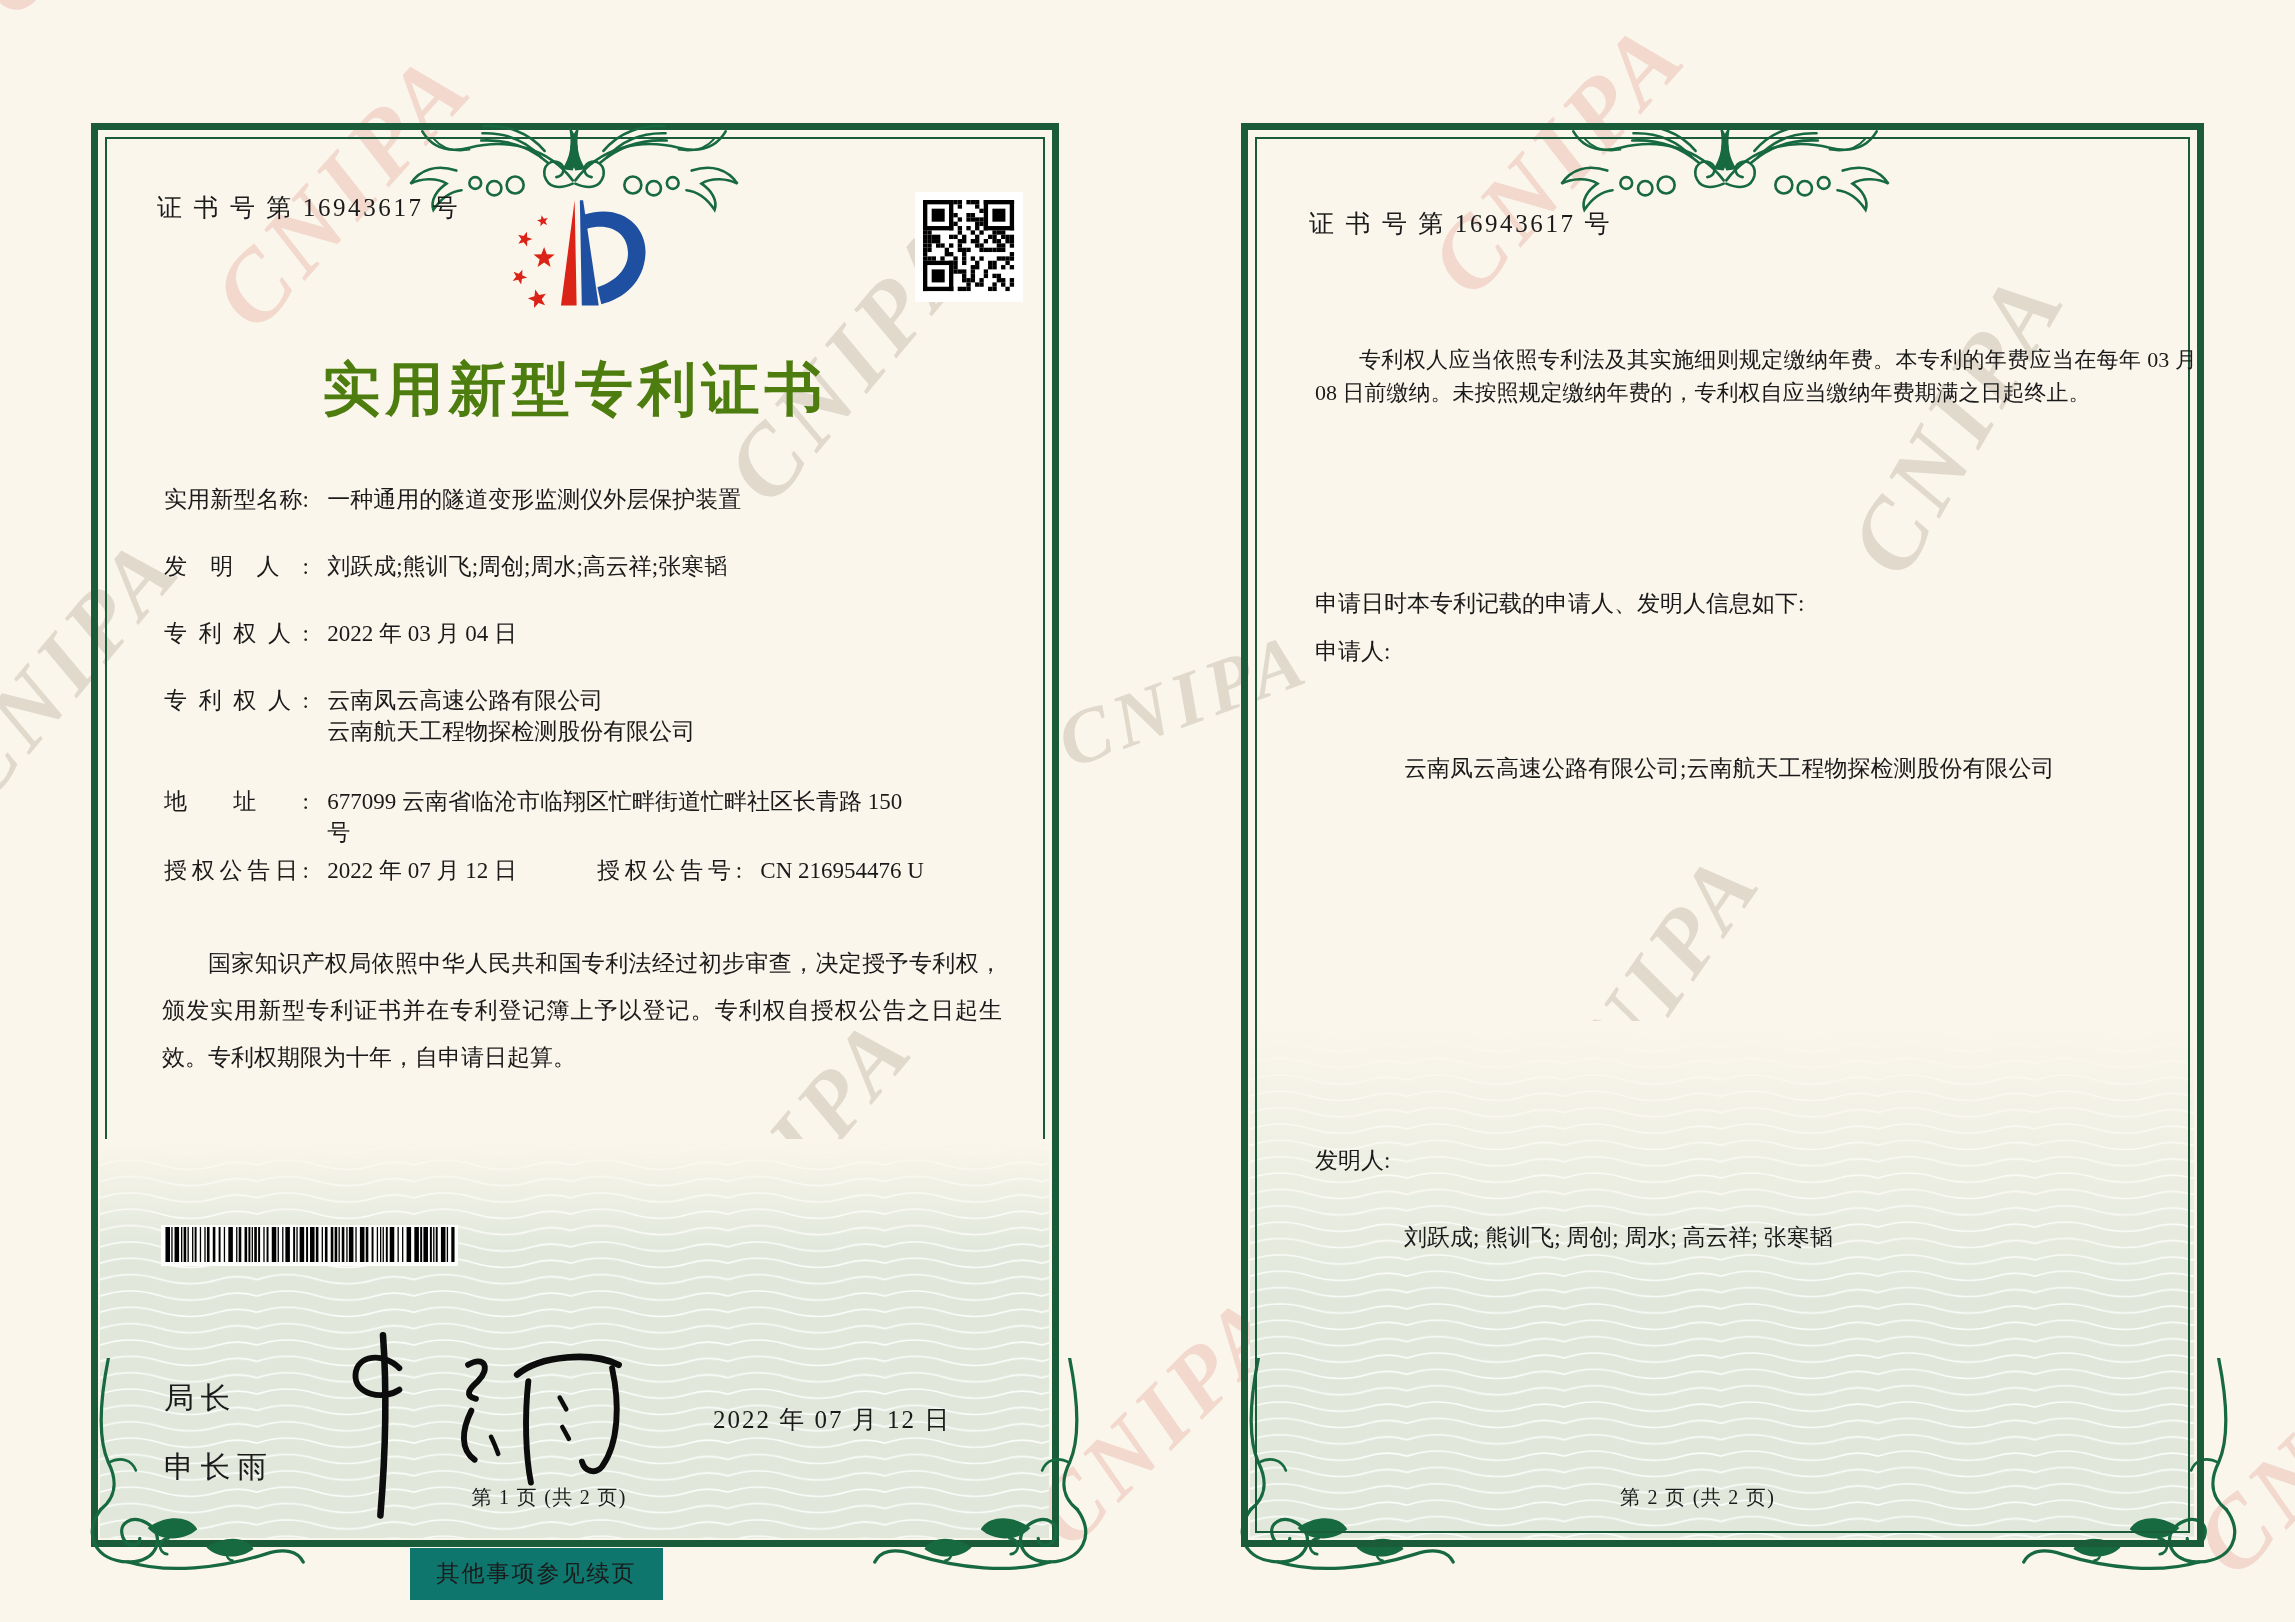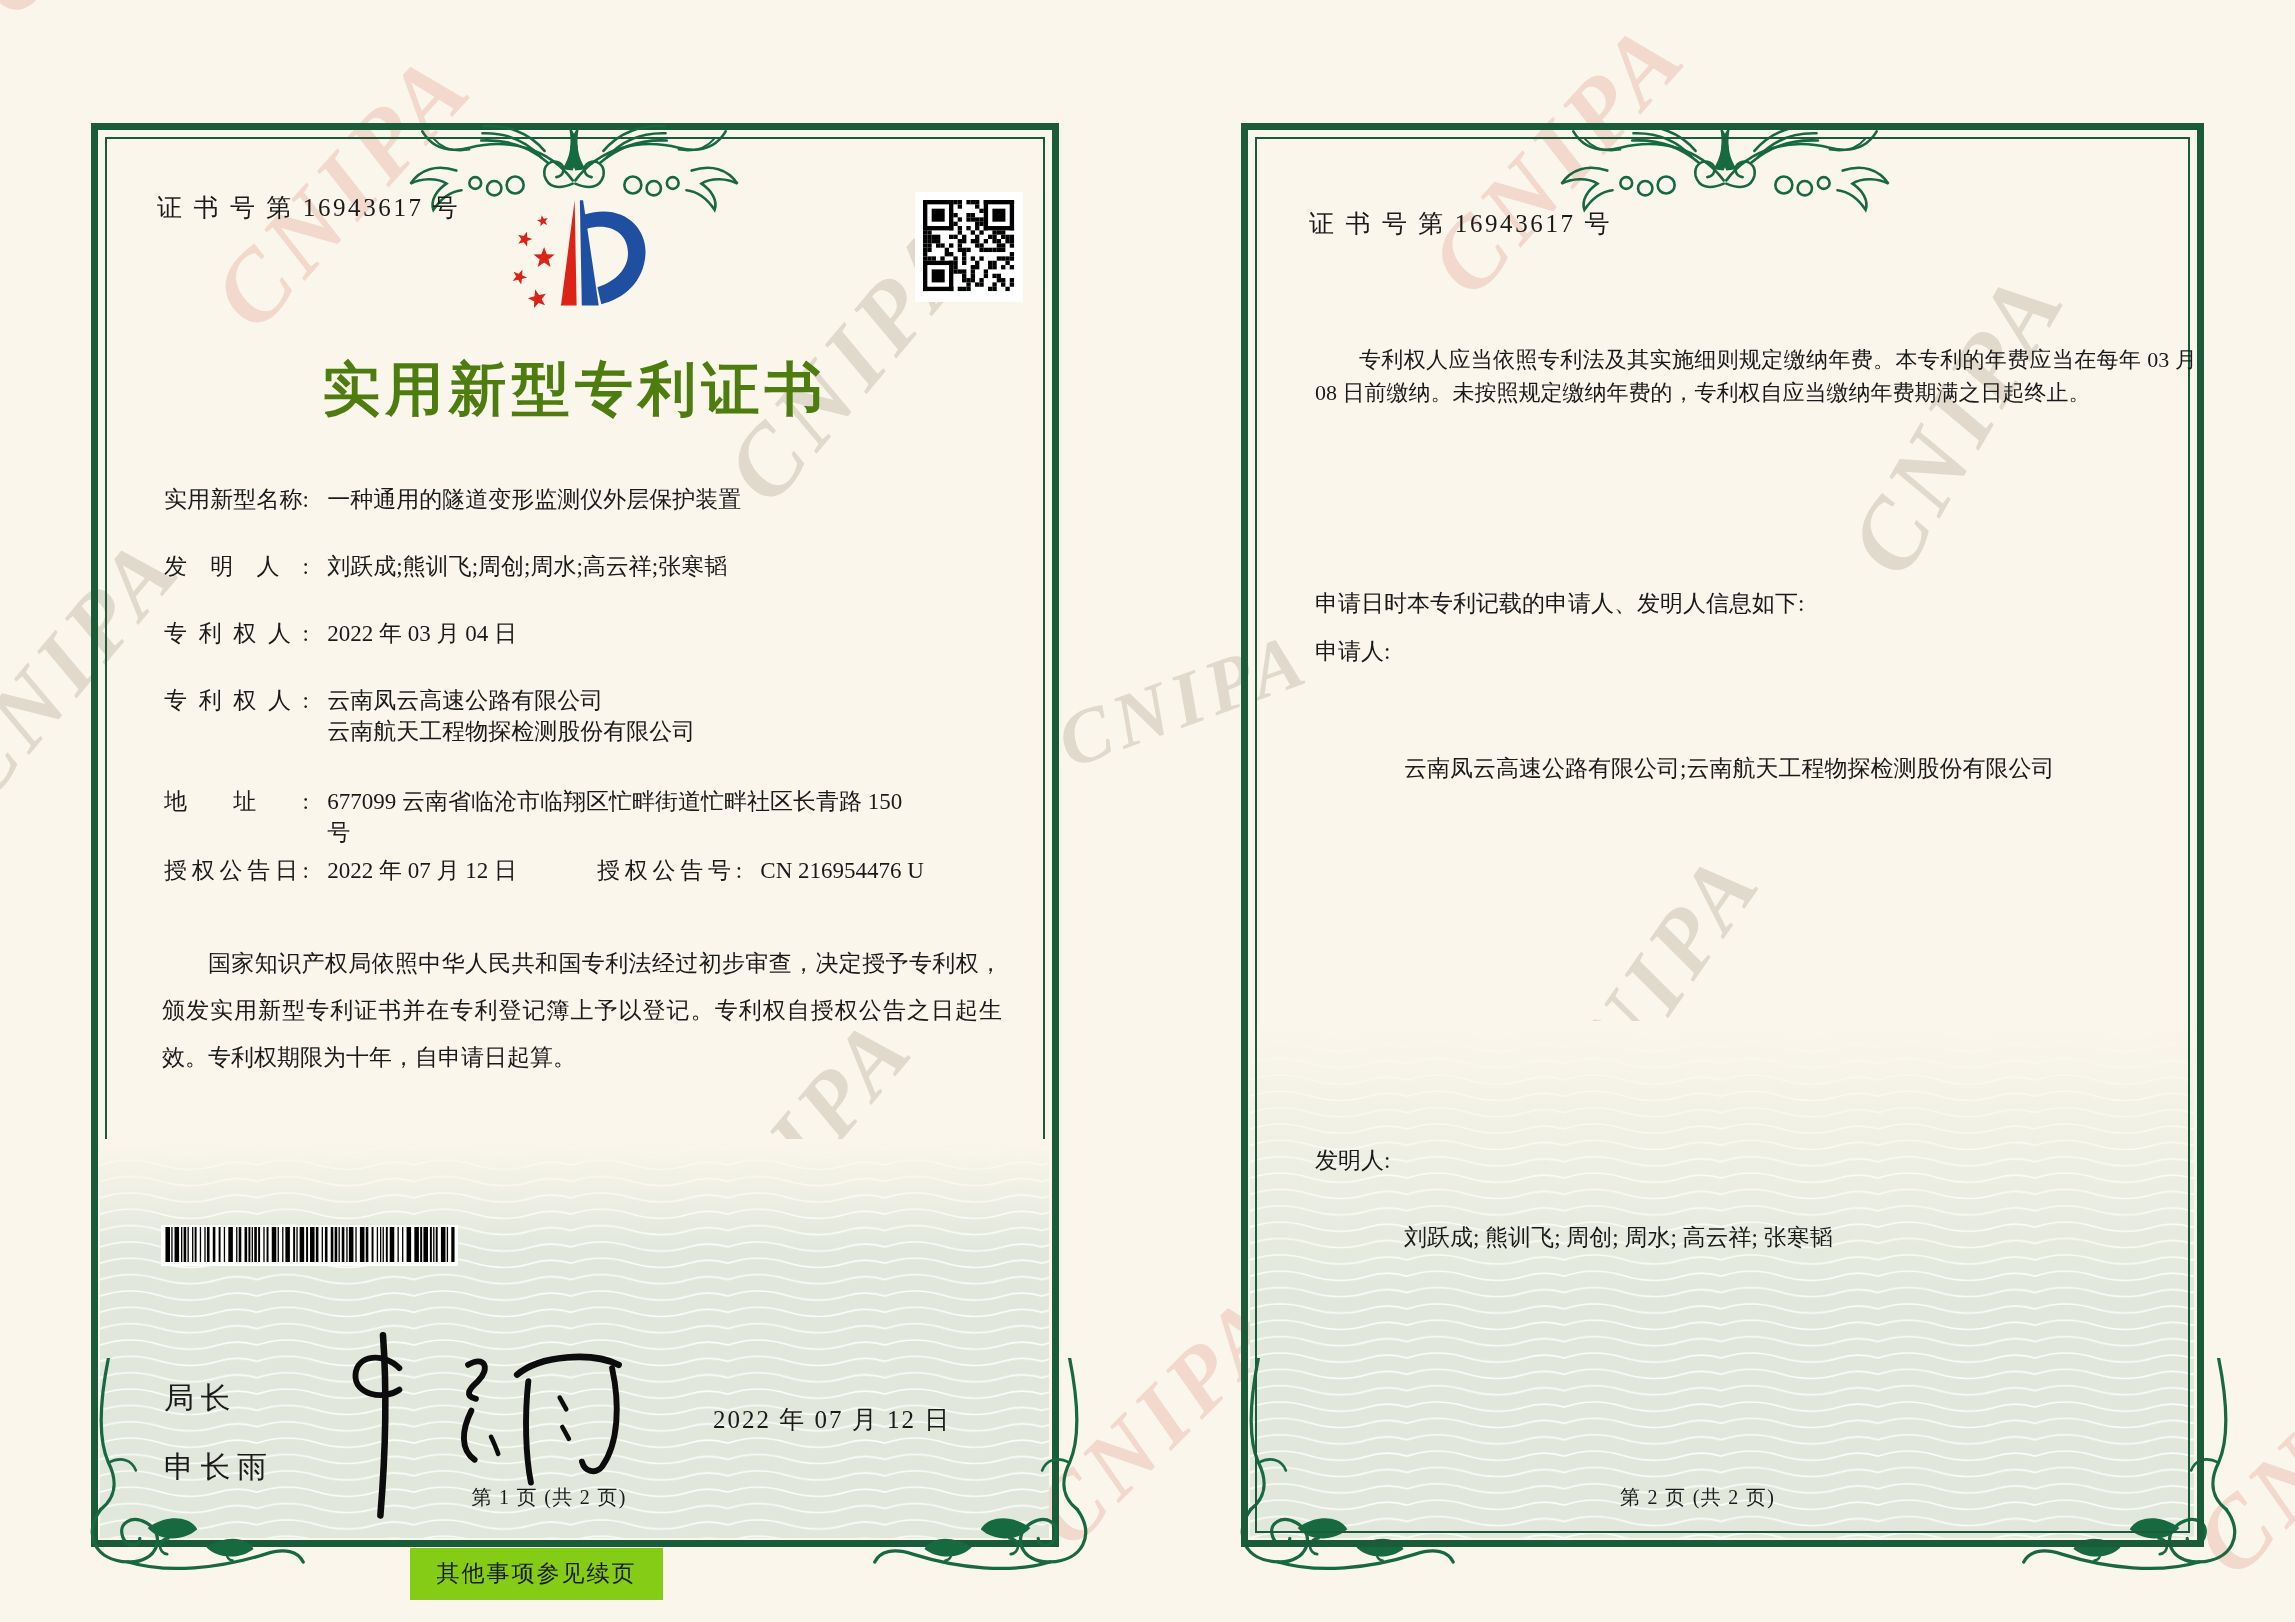--- a/index.html
+++ b/index.html
@@ -39,21 +39,21 @@
         vertical-align:top;}
   .fval{display:inline-block;margin-left:18.3px;vertical-align:top;white-space:pre-line;
         max-width:681px;}
   .fval.w400{width:264px;white-space:nowrap;}
   .paras{position:absolute;text-align:justify;}
   .paras p{margin:0;text-indent:2em;}
   .p2para{position:absolute;text-align:justify;text-indent:2em;}
   .line{position:absolute;white-space:nowrap;}
   .sans{font-family:"Liberation Sans","DejaVu Sans",sans-serif;}
   .pagenum{position:absolute;text-align:center;font-size:20px;letter-spacing:1.3px;}
-  .contbox{position:absolute;background:#84cc16;text-align:center;font-size:23px;
+  .contbox{position:absolute;background:#0f766e;text-align:center;font-size:23px;
            letter-spacing:2px;}
   .barcode{position:absolute;background:#fdfdfb;padding:2px 2.6px;}
   .qrbox{position:absolute;background:#ffffff;padding:7.9px;}
   .ornament{position:absolute;}
   .mirror{transform:scaleX(-1);}
 </style>
 </head>
 <body>
 
 <div class="sheet">

